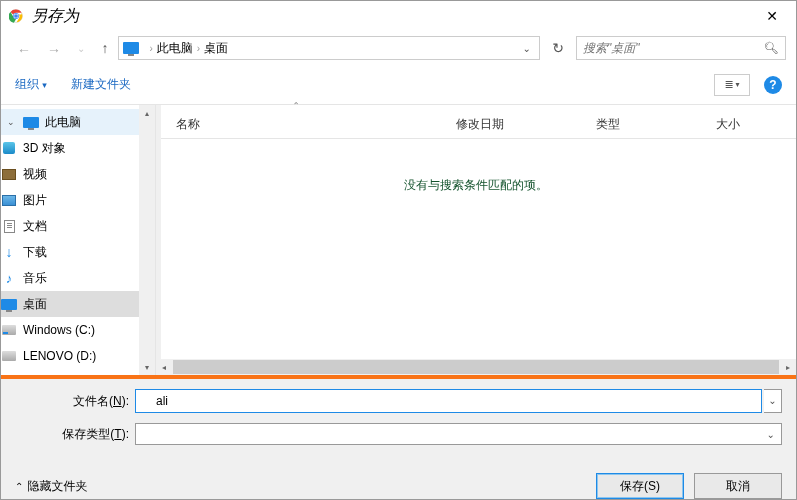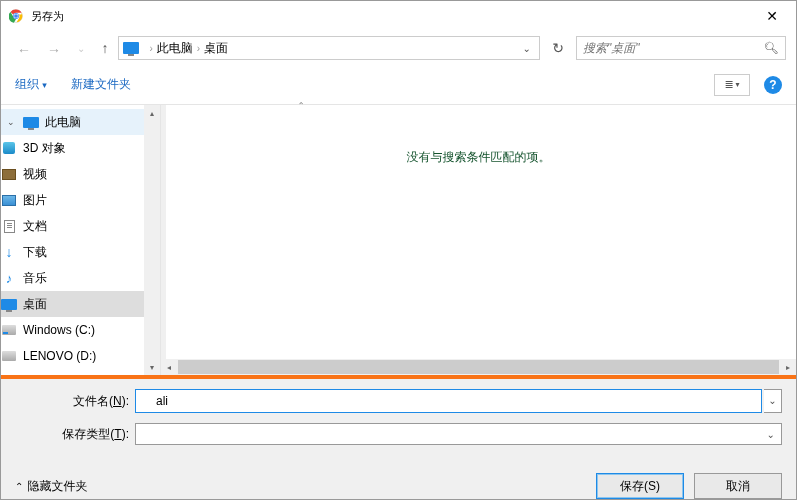--- a/index.html
+++ b/index.html
@@ -1,19 +1,19 @@
 <!DOCTYPE html>
 <html><head>
   <meta charset="utf-8">
   <style>
     * { box-sizing: border-box; margin: 0; padding: 0; font-family: "Microsoft YaHei", "Segoe UI", sans-serif; }
     body { width: 797px; height: 500px; border: 1px solid #999; background: #fff; font-size: 12px; overflow: hidden; }
     .titlebar { height: 30px; display: flex; align-items: center; padding: 0 8px; }
     .chrome-icon { width: 14px; height: 14px; margin-right: 8px; }
-    .title-text { flex: 1; font-size: 11px; }
+    .title-text { flex: 1; font-size: 16px; font-style: italic; }
     .close-x { font-size: 14px; padding: 0 10px; cursor: default; }
     .nav-row { height: 34px; display: flex; align-items: center; padding: 0 10px; gap: 4px; }
     .nav-arrow { color: #aaa; padding: 4px 6px; font-size: 14px; }
     .nav-up { color: #555; padding: 4px 6px; font-size: 14px; }
     .breadcrumb { flex: 1; display: flex; align-items: center; border: 1px solid #ccc; height: 24px; padding: 0 4px; background: #fff; }
     .monitor-icon { width: 16px; height: 12px; background: #1e8ae6; border-radius: 1px; margin-right: 6px; position: relative; }
     .monitor-icon::after { content: ""; position: absolute; bottom: -2px; left: 5px; width: 6px; height: 2px; background: #888; }
     .bc-sep { color: #999; margin: 0 4px; font-size: 10px; }
     .bc-drop { margin-left: auto; color: #555; font-size: 10px; padding: 0 4px; }
     .refresh-btn { width: 28px; height: 24px; display: flex; align-items: center; justify-content: center; border: 1px solid transparent; color: #555; font-size: 14px; }
@@ -180,20 +180,26 @@
     <div class="sb-scroll">
       <div class="sb-btn">▴</div>
       <div class="sb-track"></div>
       <div class="sb-btn">▾</div>
     </div>
   </div>
 
   <div class="content">
     <div class="divider-v"></div>
     <span class="col-caret">⌃</span>
+    <div class="col-headers">
+      <span class="col-h col-name">名称</span>
+      <span class="col-h col-date">修改日期</span>
+      <span class="col-h col-type">类型</span>
+      <span class="col-h col-size">大小</span>
+    </div>
     <div class="empty-msg">没有与搜索条件匹配的项。</div>
     <div class="hscroll">
       <span class="hs-btn">◂</span>
       <div class="hs-thumb"></div>
       <span class="hs-btn">▸</span>
     </div>
   </div>
 </div>
 
 <div class="bottom">

